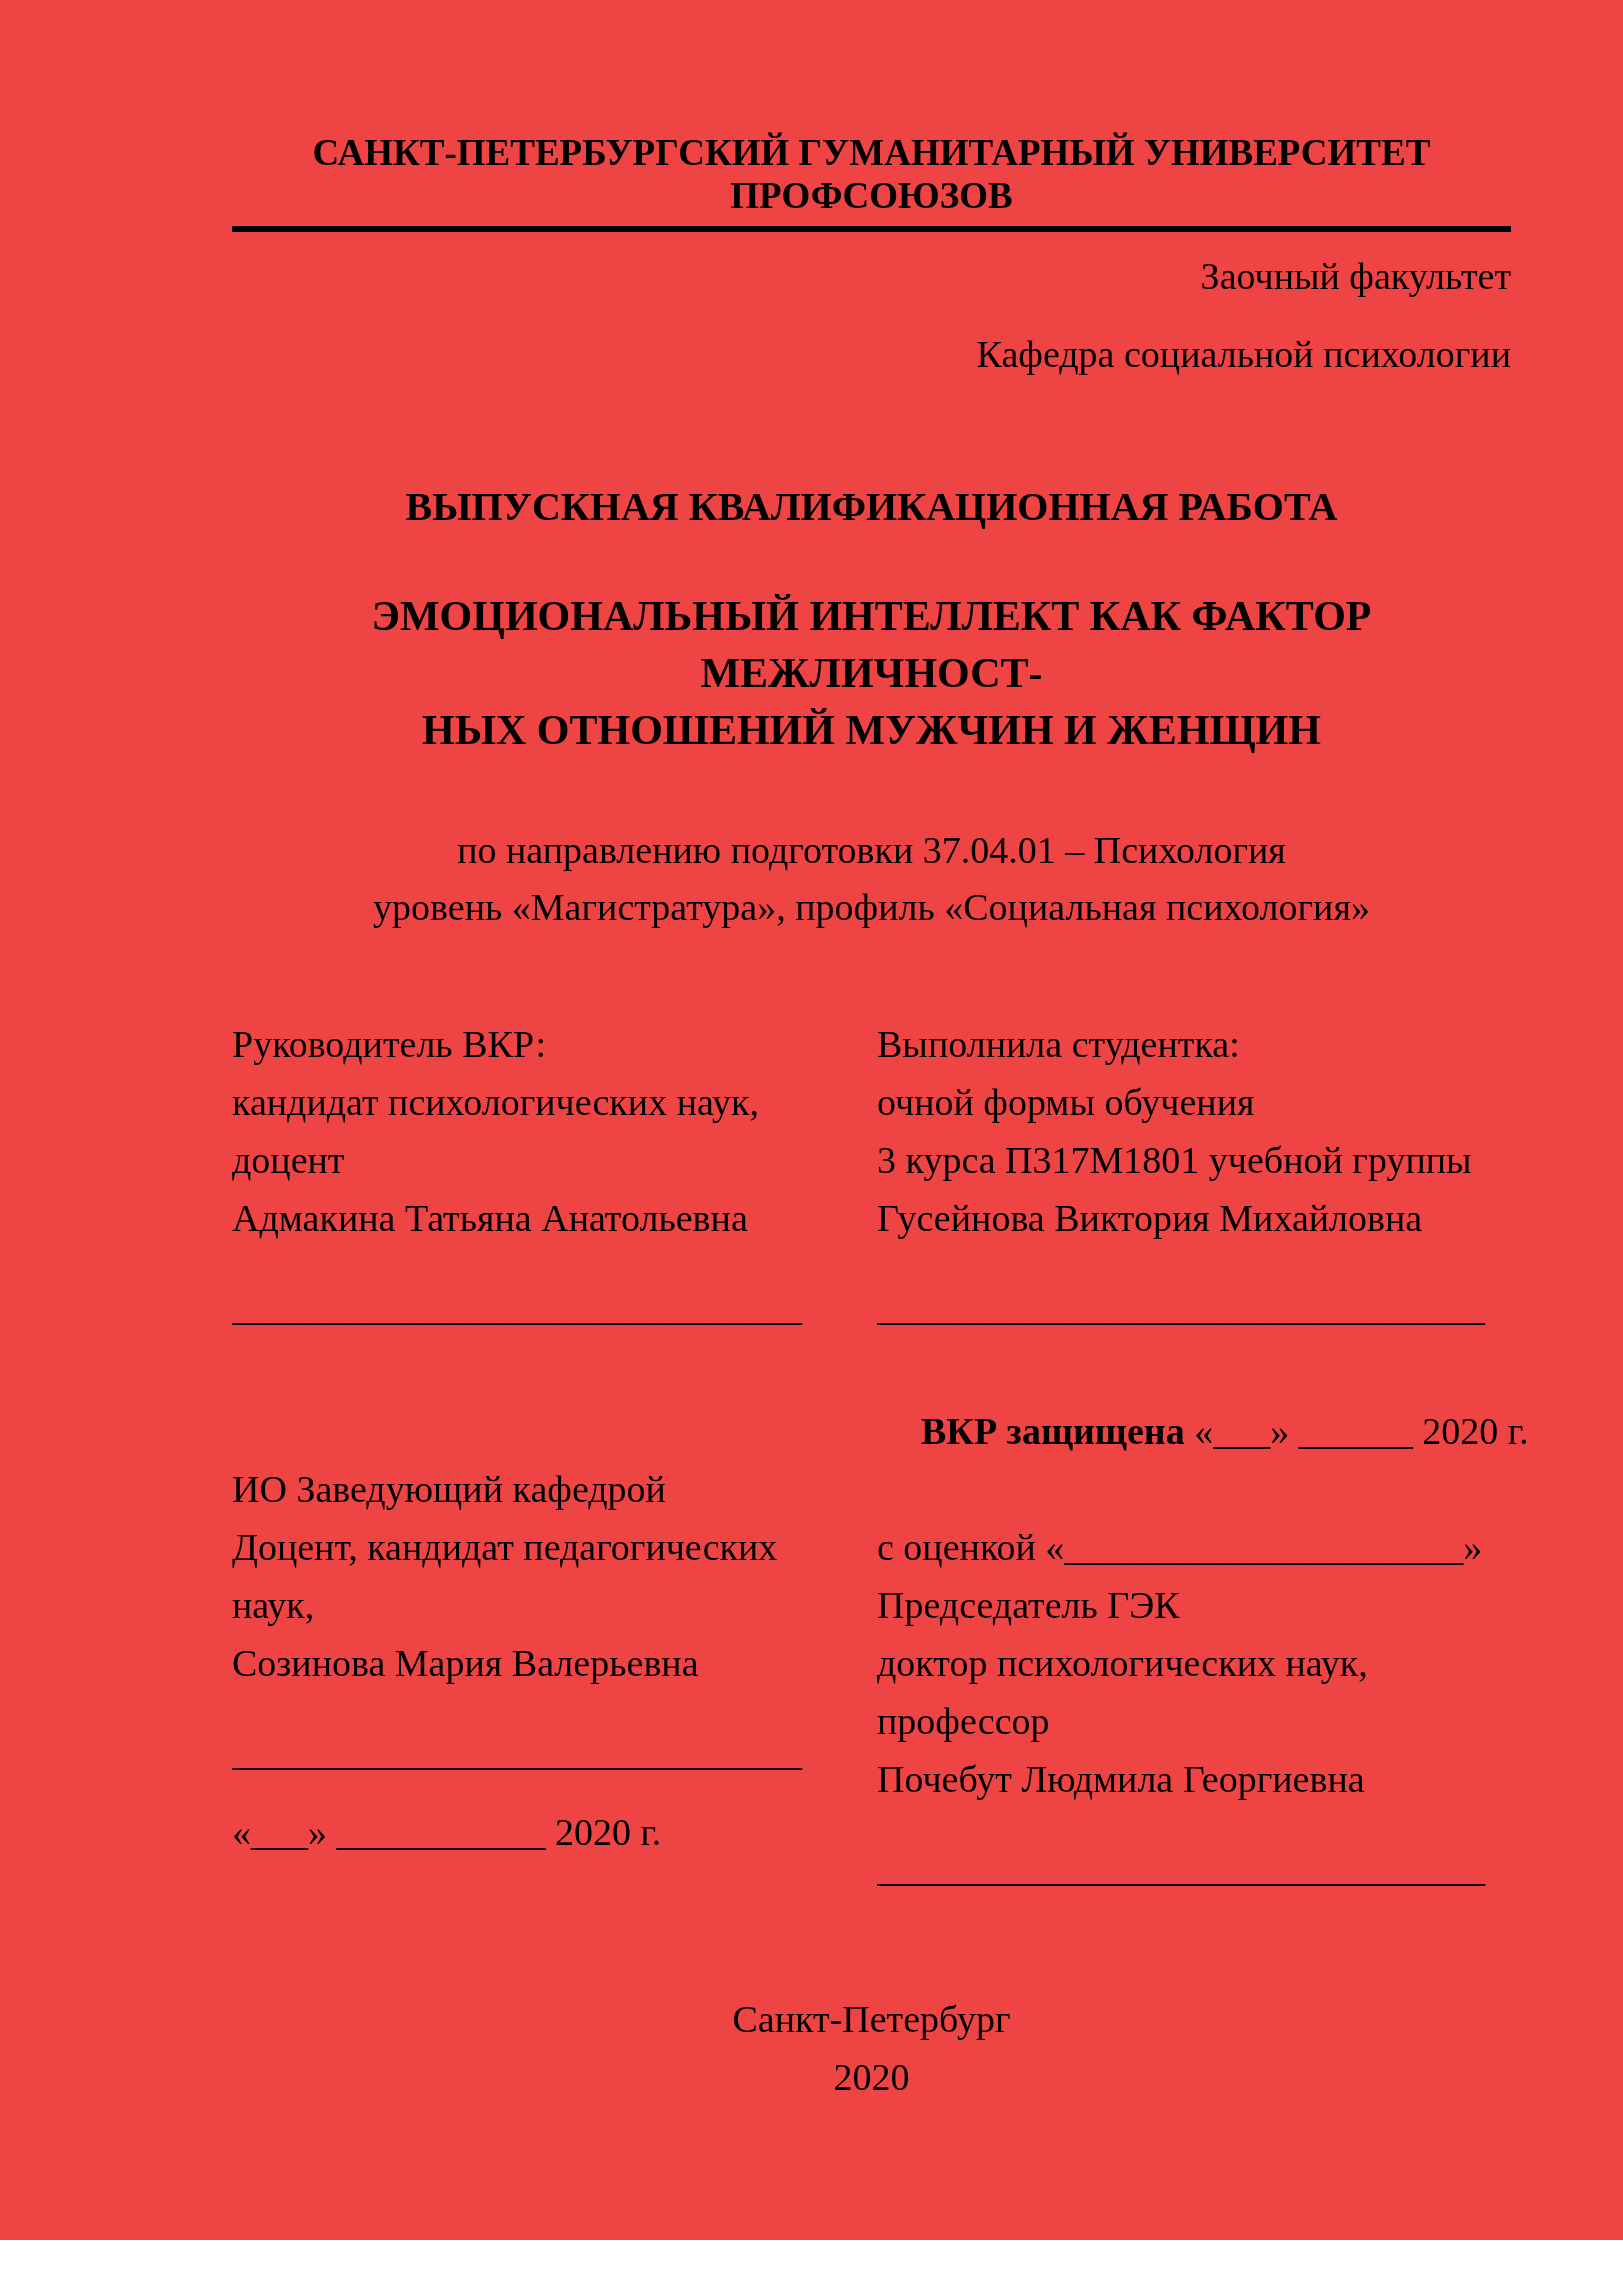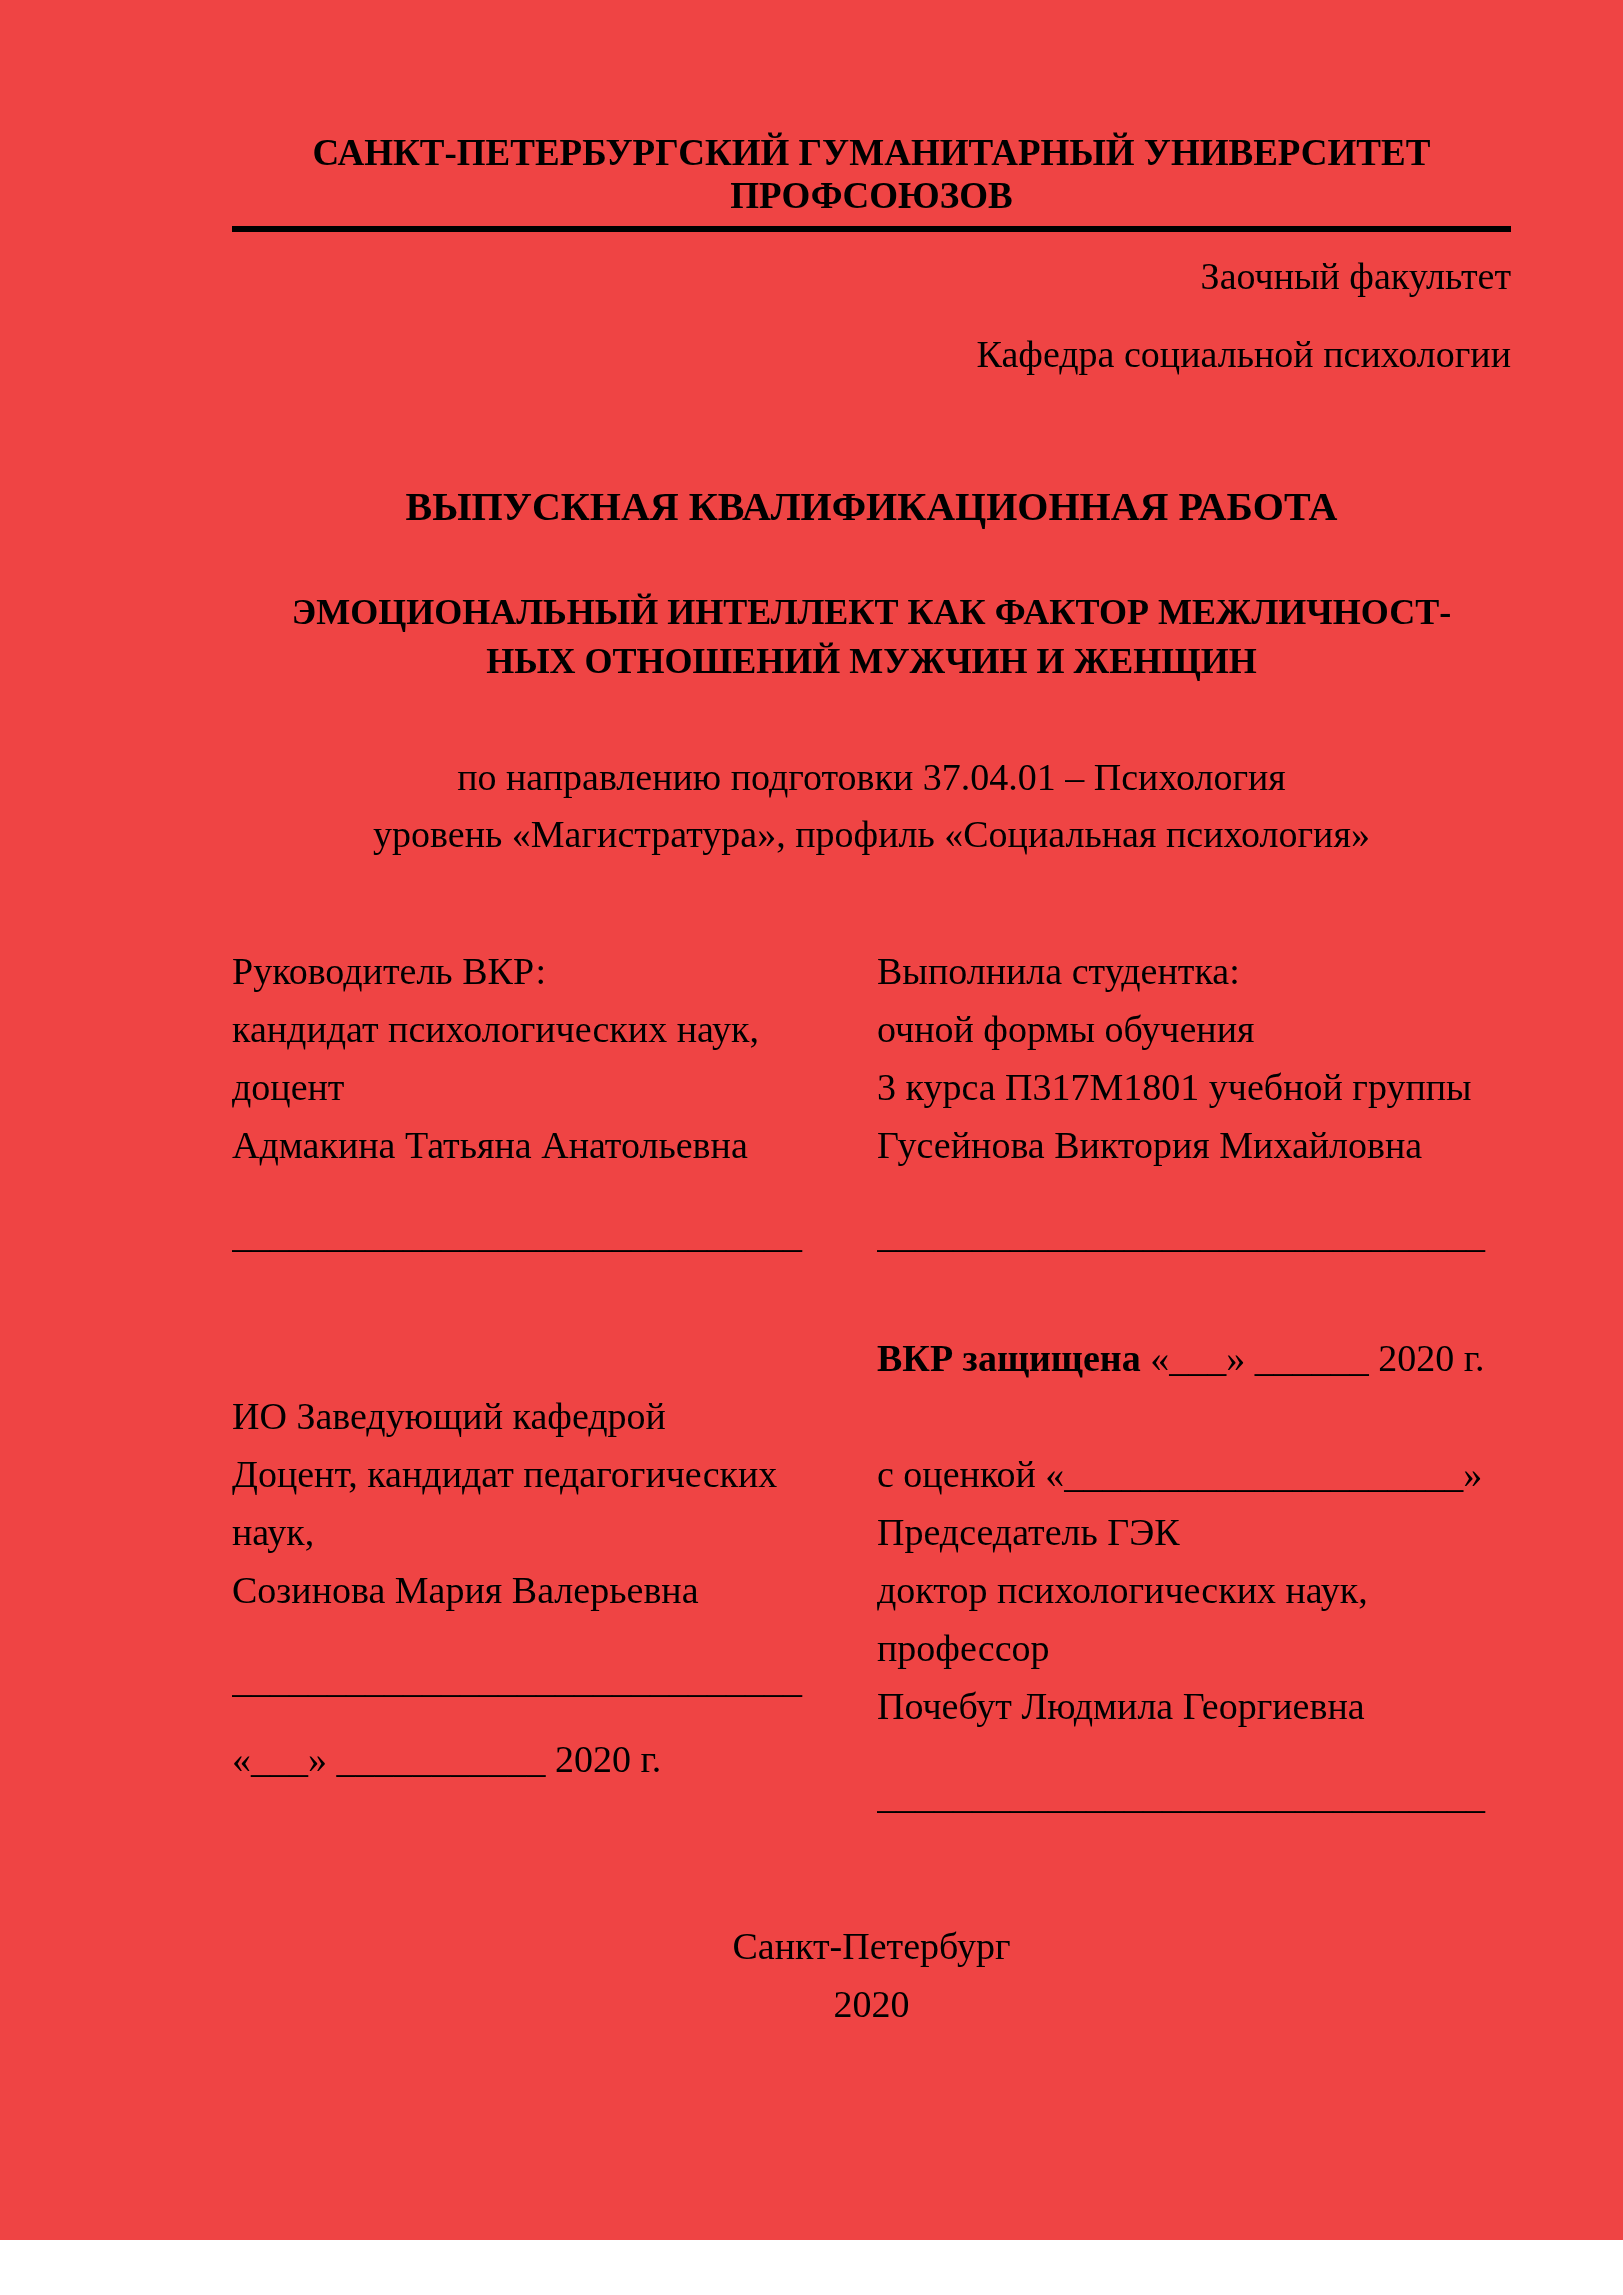--- a/index.html
+++ b/index.html
@@ -36,21 +36,21 @@
   .worktype {
     margin-top: 107px;
     text-align: center;
     font-weight: bold;
     font-size: 40px;
   }
   .title {
     margin-top: 58px;
     text-align: center;
     font-weight: bold;
-    font-size: 36px;
+    font-size: 42px;
     line-height: 1.35;
   }
   .program {
     margin-top: 63px;
     text-align: center;
     line-height: 1.5;
   }
 
   
   .grid {
@@ -62,21 +62,21 @@
   .sec2 { margin-top: 66px; }
   .line {
     line-height: 58px;
     min-height: 58px;
     white-space: nowrap;
     overflow: hidden;
   }
   .spacer { height: 58px; }
   .sig { margin-top: 31px; }
   .date-line { margin-top: 22px; }
-  .b { font-weight: bold; }
+  .b { font-weight: bold; margin-left: 44px; }
 
   
   .footer {
     margin-top: 93px;
     text-align: center;
     line-height: 58px;
   }
 </style>
 </head>
 <body>

